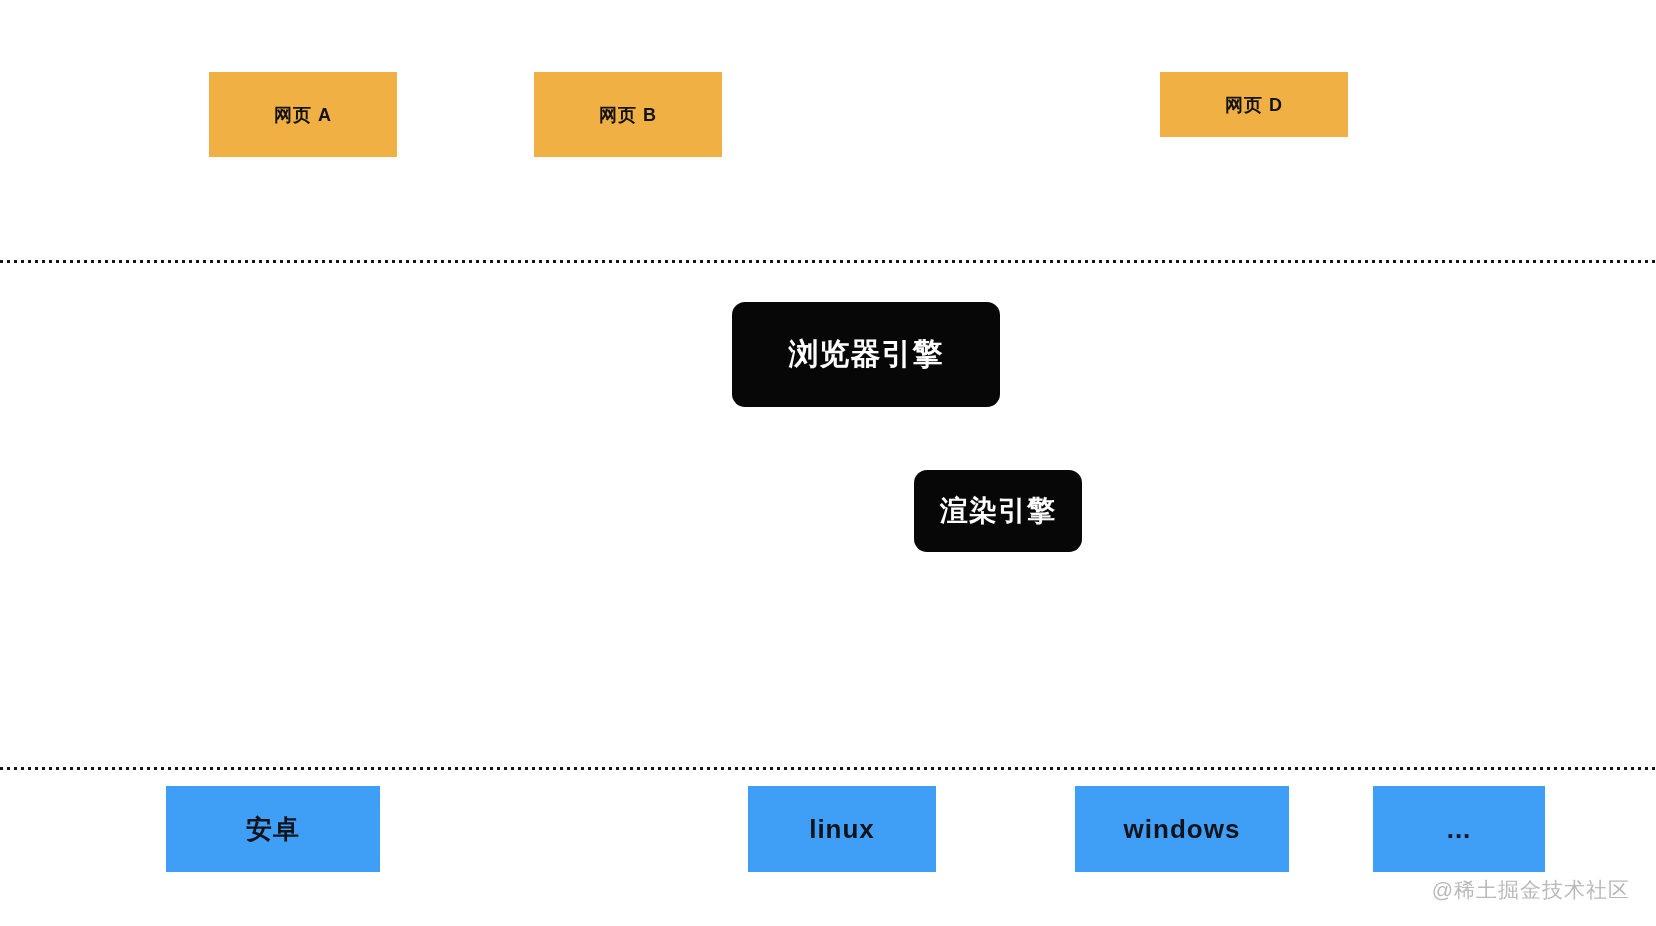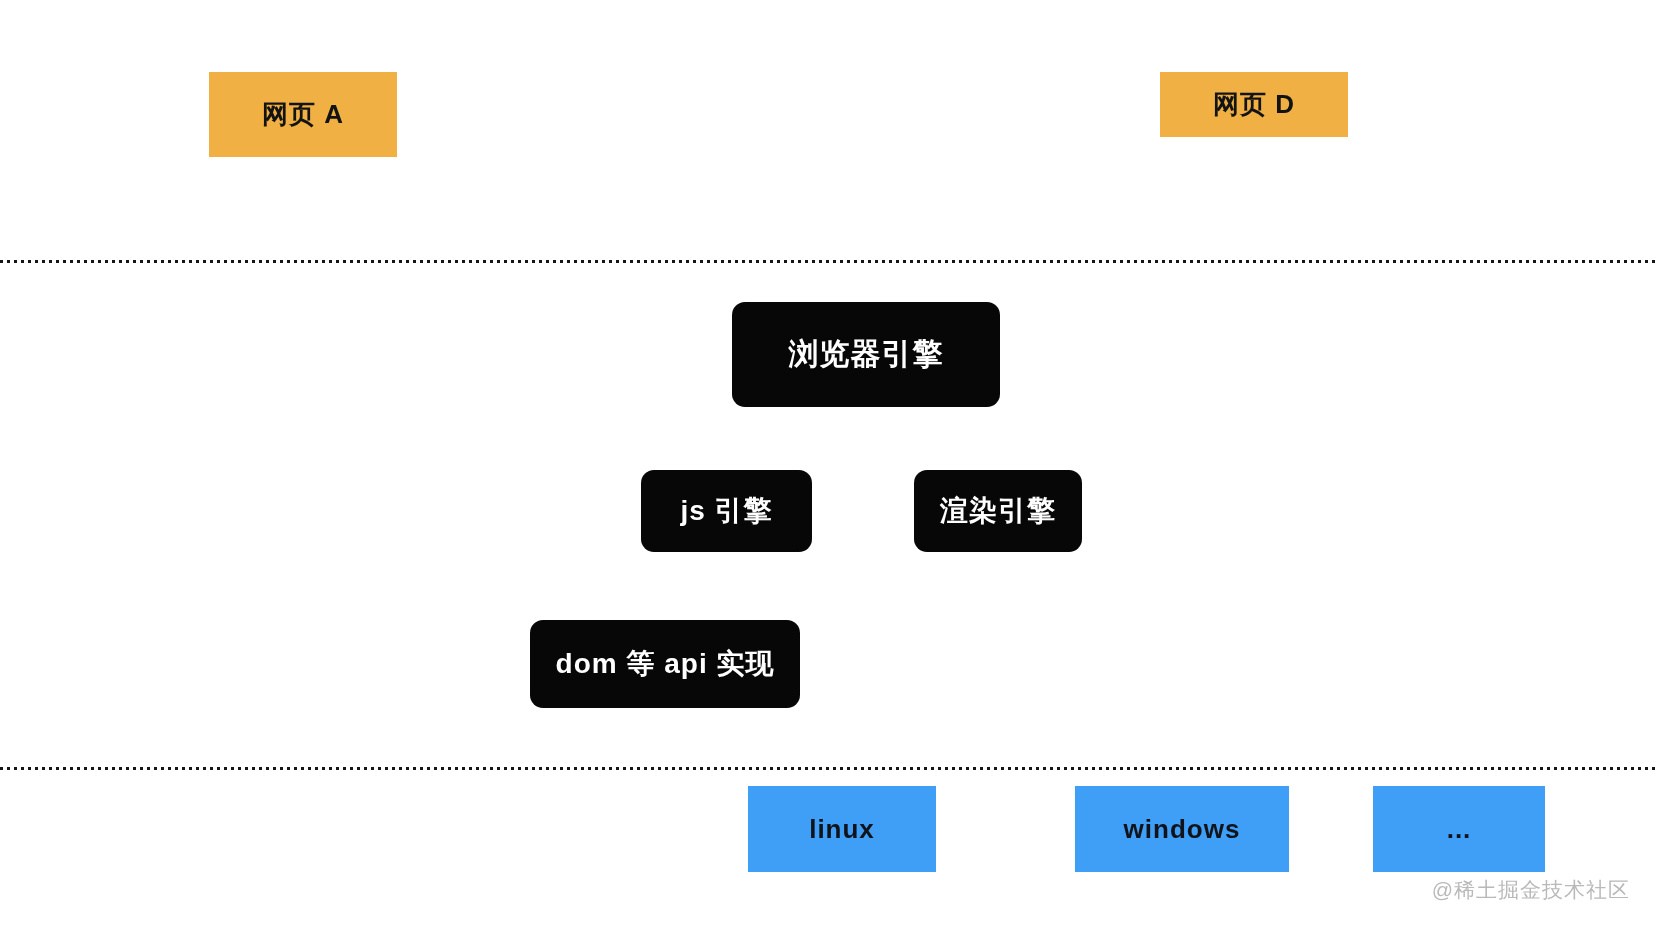--- a/index.html
+++ b/index.html
@@ -25,21 +25,21 @@
   .box .box-label {
     font-weight: bold;
     white-space: nowrap;
     letter-spacing: 1px;
   }
   .web-box {
     background: #f0b043;
   }
   .web-box .box-label {
     color: #131313;
-    font-size: 26px;
+    font-size: 18px;
   }
   .engine-box {
     background: #070707;
     border-radius: 13px;
   }
   .engine-box .box-label {
     color: #ffffff;
     font-size: 28px;
   }
   .engine-box.primary .box-label {
@@ -76,43 +76,43 @@
   }
 </style>
 </head>
 <body>
 
 <div class="canvas">
 
   <div class="box web-box" style="left:209px; top:72px; width:188px; height:85px">
     <span class="box-label">网页 A</span>
   </div>
+  <div class="box web-box" style="left:534px; top:72px; width:188px; height:85px">
+    <span class="box-label">网页 B</span>
+  </div>
   <div class="box web-box" style="left:1160px; top:72px; width:188px; height:65px">
     <span class="box-label">网页 D</span>
   </div>
 
   <div class="divider" style="top:260px"></div>
 
   <div class="box engine-box primary" style="left:732px; top:302px; width:268px; height:105px">
     <span class="box-label">浏览器引擎</span>
   </div>
 
-  <div class="box engine-box" style="left:641px; top:470px; width:171px; height:82px">
-    <span class="box-label">js 引擎</span>
-  </div>
   <div class="box engine-box" style="left:914px; top:470px; width:168px; height:82px">
     <span class="box-label">渲染引擎</span>
   </div>
 
-  <div class="box engine-box" style="left:530px; top:620px; width:270px; height:88px">
-    <span class="box-label">dom 等 api 实现</span>
-  </div>
 
   <div class="divider" style="top:767px"></div>
 
+  <div class="box os-box" style="left:166px; top:786px; width:214px; height:86px">
+    <span class="box-label">安卓</span>
+  </div>
   <div class="box os-box" style="left:748px; top:786px; width:188px; height:86px">
     <span class="box-label">linux</span>
   </div>
   <div class="box os-box" style="left:1075px; top:786px; width:214px; height:86px">
     <span class="box-label">windows</span>
   </div>
   <div class="box os-box" style="left:1373px; top:786px; width:172px; height:86px">
     <span class="box-label">...</span>
   </div>
 

